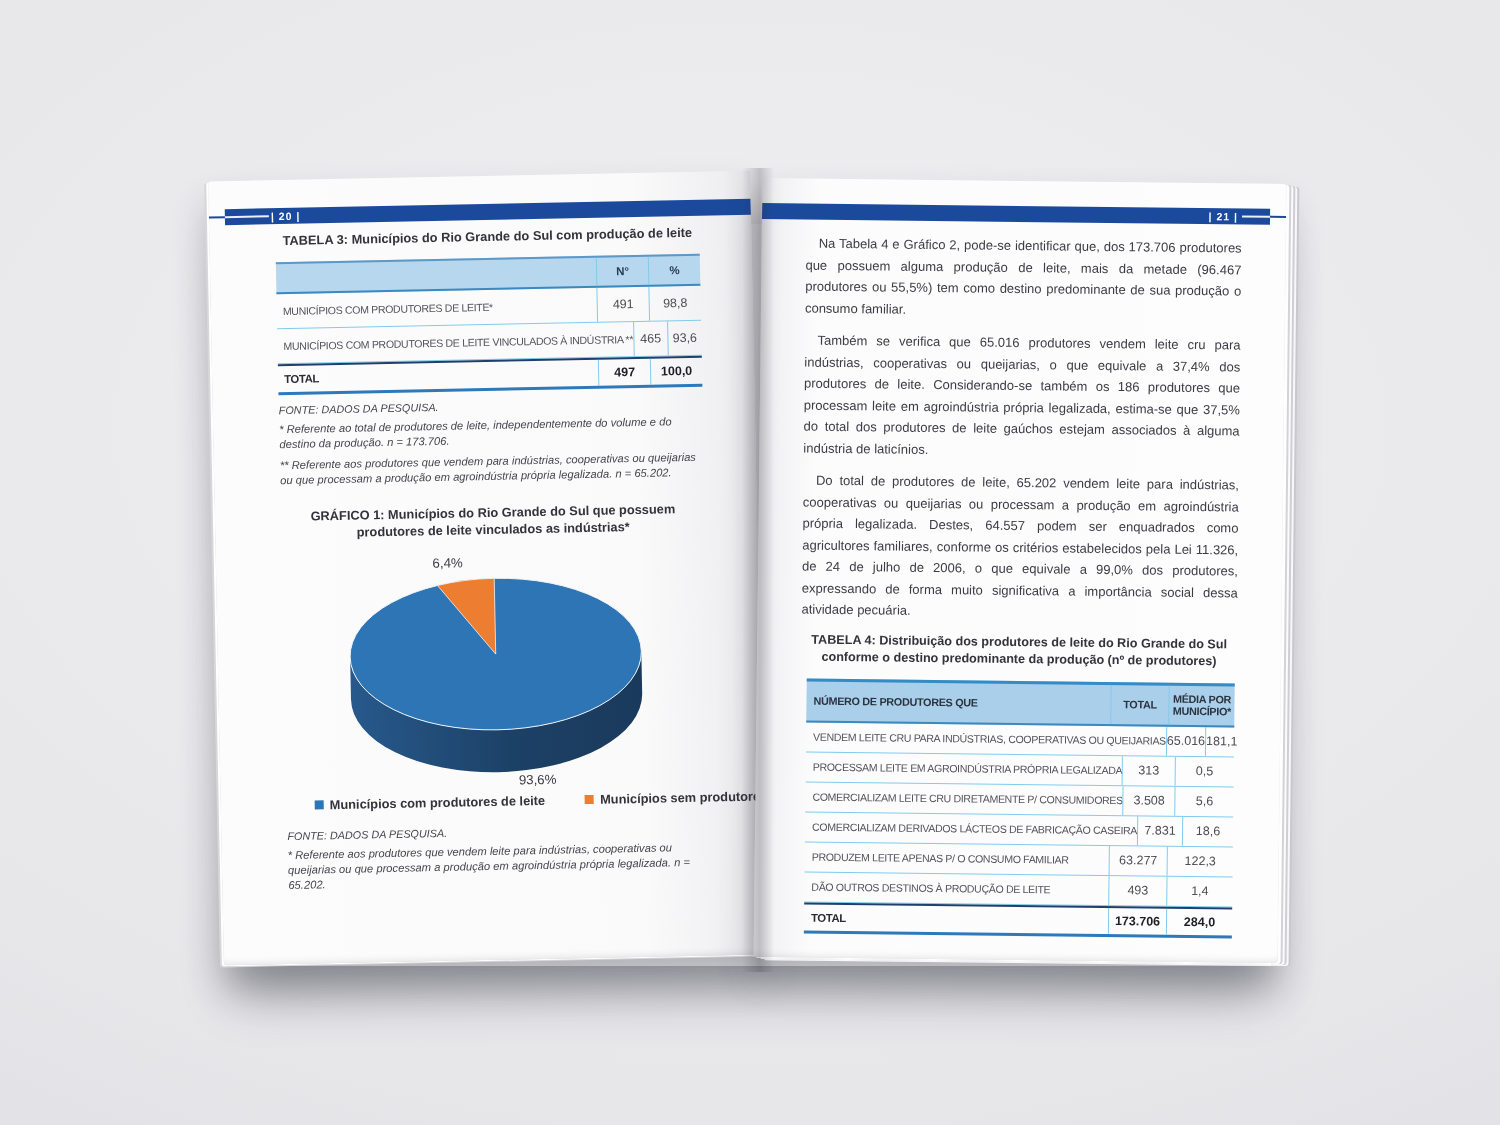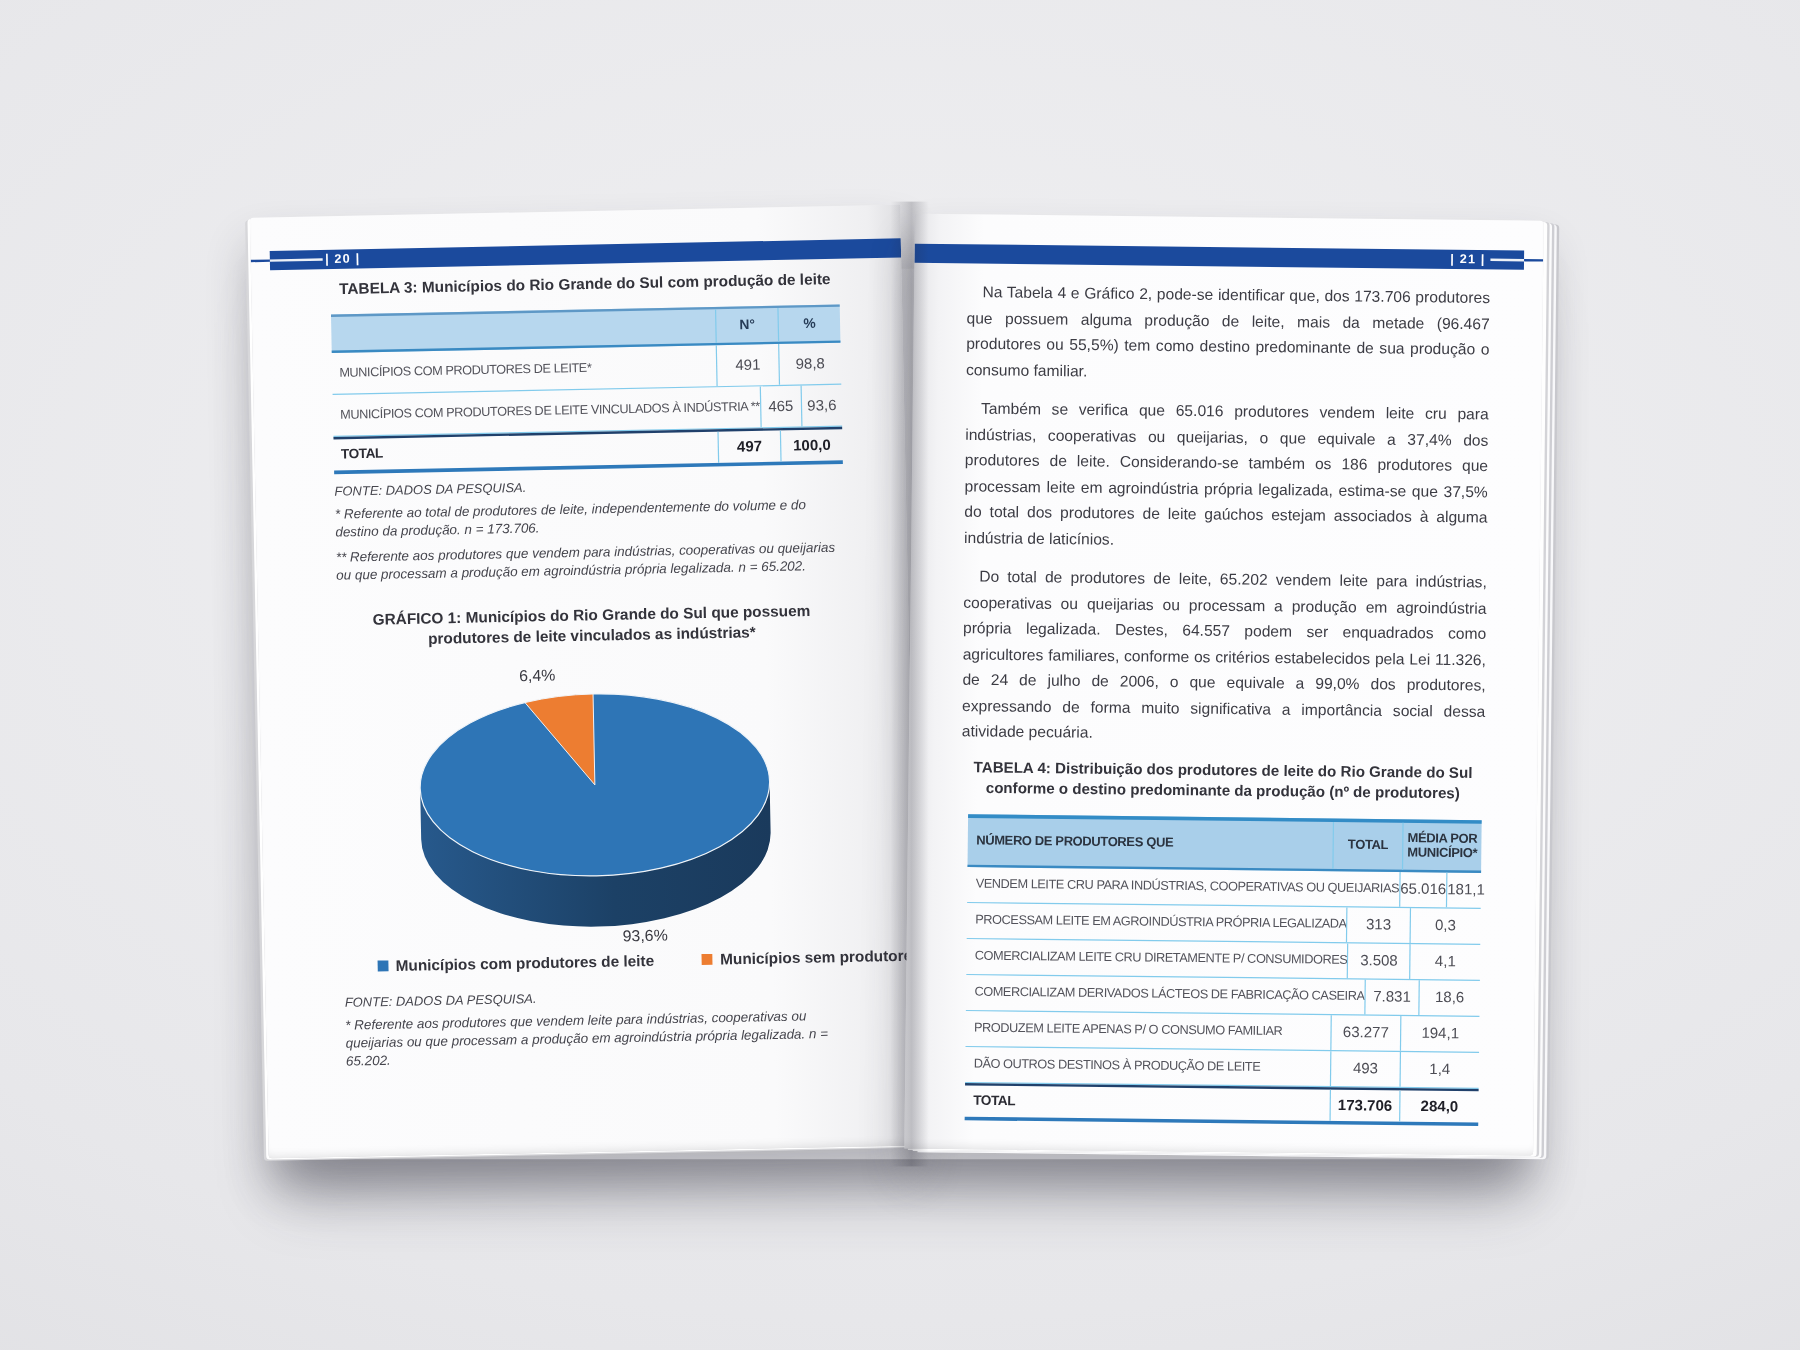--- a/index.html
+++ b/index.html
@@ -206,42 +206,42 @@
               <span class="cell-txt">VENDEM LEITE CRU PARA INDÚSTRIAS, COOPERATIVAS OU QUEIJARIAS</span>
             </div>
           <div class="c-tot cell-val">65.016</div>
           <div class="c-med cell-val">181,1</div>
         </div>
         <div class="trow t4-row">
           <div class="c-label">
               <span class="cell-txt">PROCESSAM LEITE EM AGROINDÚSTRIA PRÓPRIA LEGALIZADA</span>
             </div>
           <div class="c-tot cell-val">313</div>
-          <div class="c-med cell-val">0,3</div>
+          <div class="c-med cell-val">0,5</div>
         </div>
         <div class="trow t4-row">
           <div class="c-label">
               <span class="cell-txt">COMERCIALIZAM LEITE CRU DIRETAMENTE P/ CONSUMIDORES</span>
             </div>
           <div class="c-tot cell-val">3.508</div>
-          <div class="c-med cell-val">4,1</div>
+          <div class="c-med cell-val">5,6</div>
         </div>
         <div class="trow t4-row">
           <div class="c-label">
               <span class="cell-txt">COMERCIALIZAM DERIVADOS LÁCTEOS DE FABRICAÇÃO CASEIRA</span>
             </div>
           <div class="c-tot cell-val">7.831</div>
           <div class="c-med cell-val">18,6</div>
         </div>
         <div class="trow t4-row">
           <div class="c-label">
               <span class="cell-txt">PRODUZEM LEITE APENAS P/ O CONSUMO FAMILIAR</span>
             </div>
           <div class="c-tot cell-val">63.277</div>
-          <div class="c-med cell-val">194,1</div>
+          <div class="c-med cell-val">122,3</div>
         </div>
         <div class="trow t4-row">
           <div class="c-label">
               <span class="cell-txt">DÃO OUTROS DESTINOS À PRODUÇÃO DE LEITE</span>
             </div>
           <div class="c-tot cell-val">493</div>
           <div class="c-med cell-val">1,4</div>
         </div>
 
         <div class="trow t4-total">

